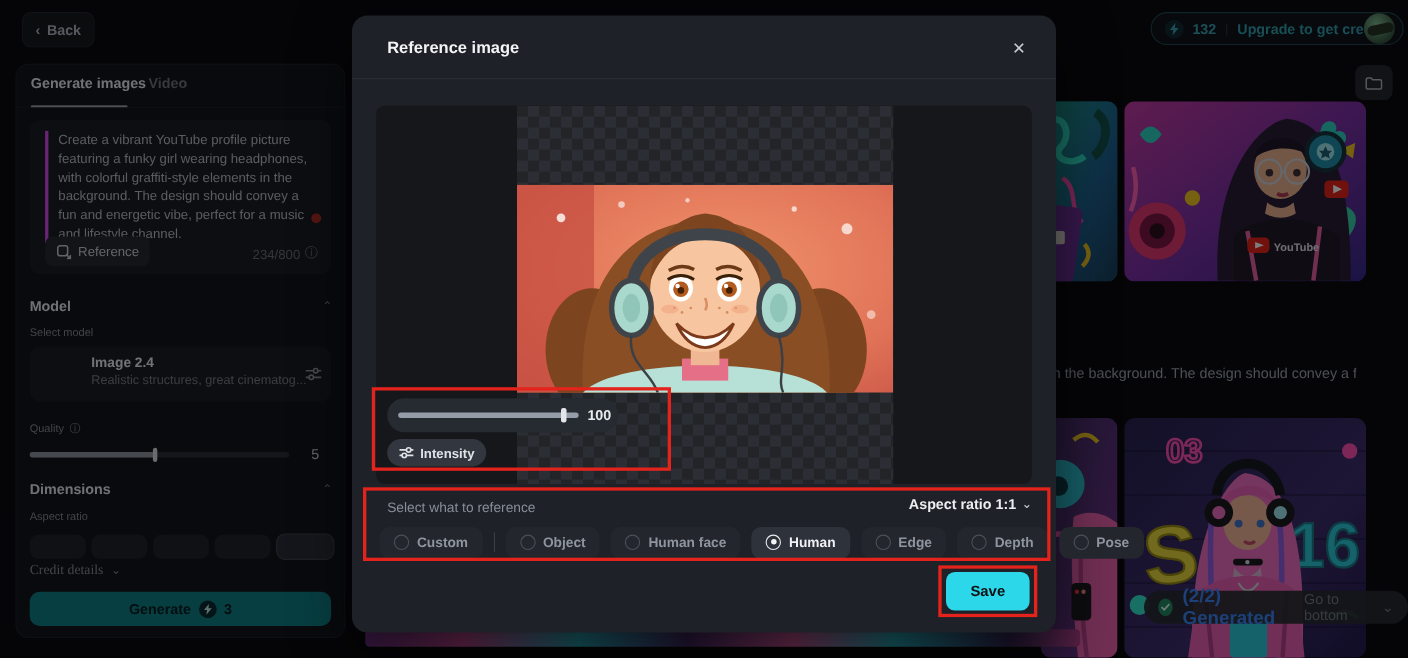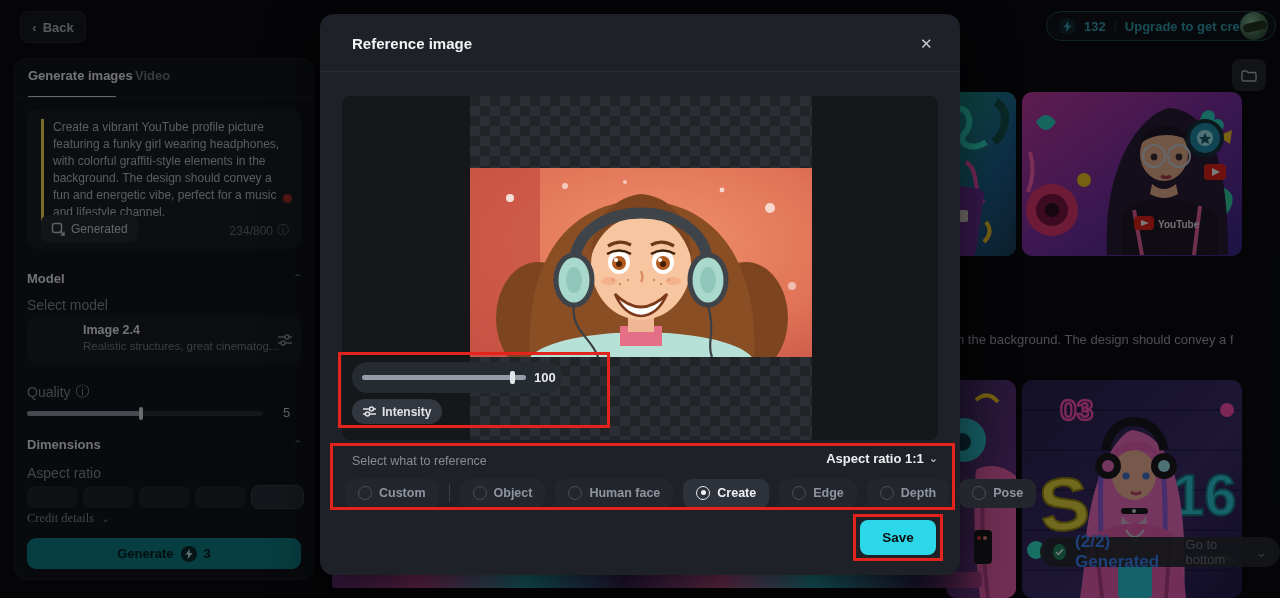--- a/index.html
+++ b/index.html
@@ -24,29 +24,29 @@
           background:#23301f;transform:rotate(-12deg);}
 
   
   .sidebar{left:14px;top:58px;width:298px;height:520px;background:#0f1115;border:1px solid #191c21;
            border-radius:12px;}
   .tab-active{left:13px;top:9px;color:#e9ebee;font-size:13px;font-weight:bold;}
   .tab-underline{left:13px;top:37px;width:88px;height:2px;background:#d7dbdf;border-radius:2px;}
   .tab-video{left:120px;top:9px;color:#6d737b;font-size:13px;font-weight:bold;}
   .tabs-divider{left:0;top:38px;width:100%;height:1px;background:#1b1e23;}
   .prompt-card{left:12px;top:50px;width:274px;height:140px;background:#171a1f;border-radius:10px;}
-  .prompt-text{left:14px;top:10px;width:228px;border-left:3px solid #fde047;padding-left:9px;
+  .prompt-text{left:14px;top:10px;width:228px;border-left:3px solid #d946ef;padding-left:9px;
                color:#b7bcc3;font-size:12px;line-height:17px;}
   .rec-dot{left:256px;top:85px;width:9px;height:9px;border-radius:50%;background:#a92a20;}
   .ref-chip{left:14px;top:106px;height:27px;background:#22262d;border-radius:7px;display:flex;
             align-items:center;gap:6px;padding:0 10px;color:#c7ccd2;font-size:12px;}
   .char-counter{right:12px;top:113px;color:#666c74;font-size:12px;display:flex;gap:4px;align-items:center;}
   .section-h{color:#e7e9ec;font-size:13px;font-weight:bold;}
   .chev{color:#787e86;font-size:11px;}
-  .sub-label{color:#858b94;font-size:14px;}
+  .sub-label{color:#858b94;font-size:10px;}
   .model-card{left:12px;top:256px;width:274px;height:50px;background:#171a1f;border-radius:10px;}
   .model-thumb{left:5px;top:5px;width:40px;height:40px;border-radius:8px;
                background:radial-gradient(circle at 70% 20%,#4d7aa8 0,#1d3петь555 0),linear-gradient(155deg,#3b5f8a,#15243a 70%,#0d1826);}
   .model-name{left:56px;top:8px;color:#e8eaed;font-size:12.5px;font-weight:bold;}
   .model-desc{left:56px;top:25px;color:#767c86;font-size:11.5px;}
   .slider-track{position:relative;height:5px;border-radius:3px;background:#272b32;}
   .slider-fill{position:absolute;left:0;top:0;height:5px;border-radius:3px;background:#8d959f;}
   .slider-thumb{position:absolute;top:-4px;width:4px;height:13px;border-radius:2px;background:#d7dce2;}
   .aspect-pill{width:51px;height:22px;border-radius:8px;background:#1d2026;}
   .aspect-pill.sel{background:#272b33;border:1px solid #3a4049;}
@@ -132,21 +132,21 @@
     <div class="abs tabs-divider"></div>
 
     <div class="abs prompt-card">
       <div class="abs prompt-text">Create a vibrant YouTube profile picture featuring a funky girl wearing headphones, with colorful graffiti-style elements in the background. The design should convey a fun and energetic vibe, perfect for a music and lifestyle channel.</div>
       <span class="abs rec-dot"></span>
       <div class="abs ref-chip">
         <svg width="14" height="14" viewBox="0 0 14 14">
             <rect x="1.5" y="1.5" width="9" height="9" rx="2" fill="none" stroke="#c7ccd2" stroke-width="1.4"></rect>
             <path d="M9 9 L13 13 M13 9.8 V13 H9.8" stroke="#c7ccd2" stroke-width="1.4" fill="none"></path>
           </svg>
-        <span>Generated</span>
+        <span>Reference</span>
       </div>
       <div class="abs char-counter">
         <span>234/800</span>
         <span>ⓘ</span>
       </div>
     </div>
 
     <span class="abs section-h" style="left:12px;top:212px;">Model</span>
     <span class="abs chev" style="left:278px;top:213px;">⌃</span>
     <span class="abs sub-label" style="left:12px;top:238px;">Select model</span>
@@ -449,21 +449,21 @@
       <div class="opt-pill">
         <span class="radio"></span>
         <span>Object</span>
       </div>
       <div class="opt-pill">
         <span class="radio"></span>
         <span>Human face</span>
       </div>
       <div class="opt-pill selected">
         <span class="radio"></span>
-        <span>Create</span>
+        <span>Human</span>
       </div>
       <div class="opt-pill">
         <span class="radio"></span>
         <span>Edge</span>
       </div>
       <div class="opt-pill">
         <span class="radio"></span>
         <span>Depth</span>
       </div>
       <div class="opt-pill">

